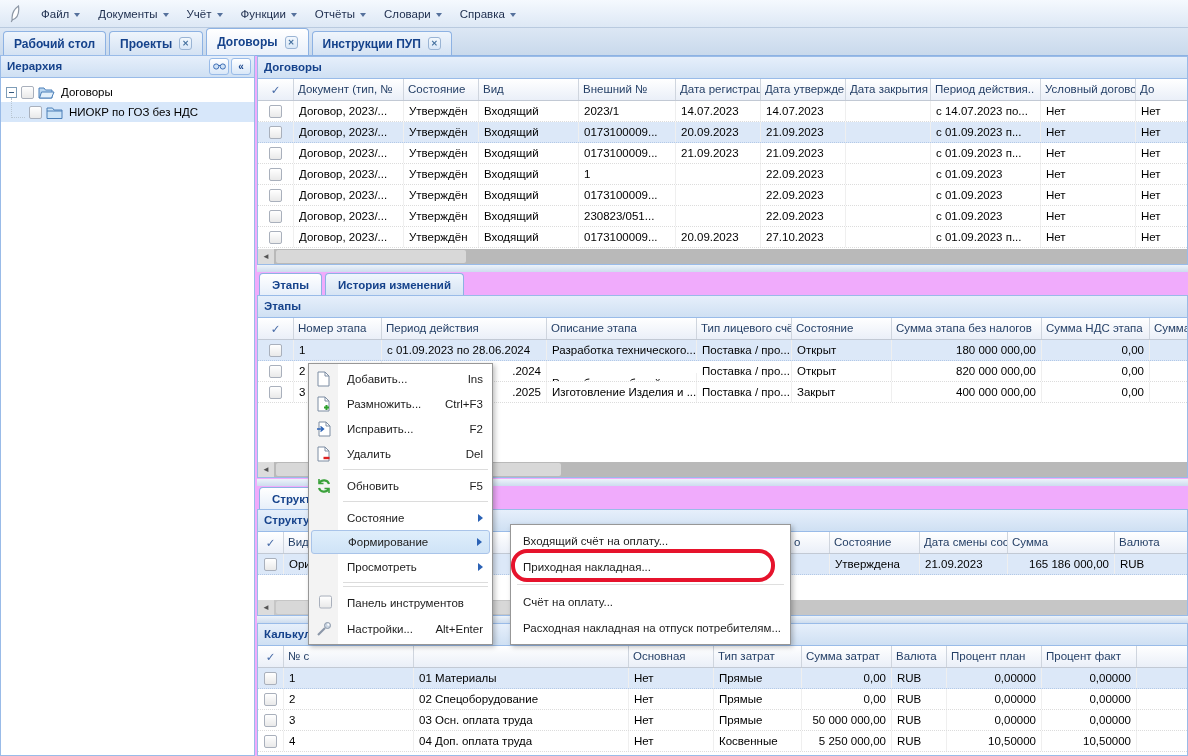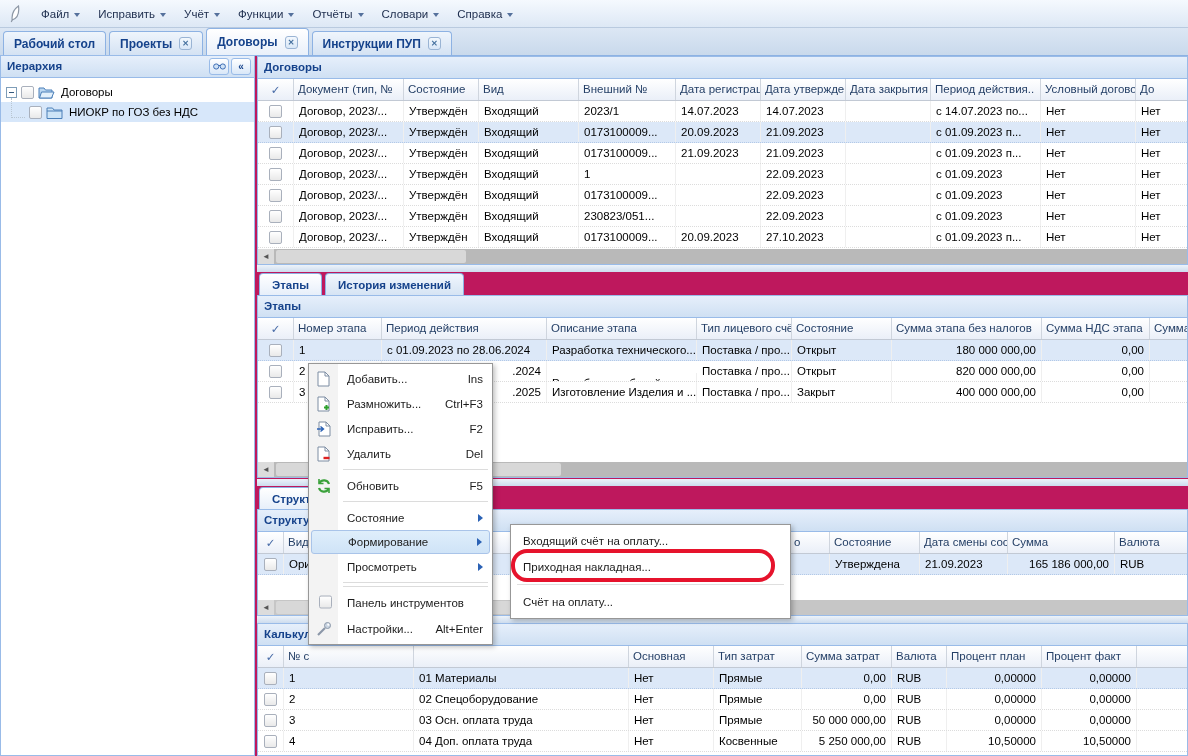--- a/index.html
+++ b/index.html
@@ -1,18 +1,18 @@
 <!DOCTYPE html>
 <html><head>
 <meta charset="utf-8">
 <style>
   * { box-sizing:border-box; margin:0; padding:0; }
   html,body { width:1188px; }
   body { font-family:"Liberation Sans",sans-serif; font-size:11.5px; background:#fff; }
-  #app { position:relative; width:1188px; height:756px; background:#be185d; overflow:hidden; }
+  #app { position:relative; width:1188px; height:756px; background:#f0abfc; overflow:hidden; }
 
   
   .menubar { position:absolute; left:0; top:0; width:100%; height:28px;
     background:linear-gradient(#f5f9fe,#dde8f5); border-bottom:1px solid #b9cadf;
     display:flex; align-items:center; padding-left:4px; }
   .logo { width:24px; height:22px; display:flex; align-items:center; justify-content:center; margin-right:4px; }
   .mitem { padding:5px 9px; color:#1c2c4c; display:flex; align-items:center; gap:5px; cursor:default; }
   .caret { width:0; height:0; border-left:3.5px solid transparent; border-right:3.5px solid transparent; border-top:4px solid #55719c; margin-top:2px; }
 
   
@@ -107,21 +107,21 @@
           <path d="M10.5 1 C5.5 4.5 3.5 9.5 4.2 15 C9 13.5 11.5 8.5 10.5 1 Z" fill="#ffffff" stroke="#8d98a6" stroke-width="1.2"></path>
           <path d="M4.2 15 L3.2 17" stroke="#8d98a6" stroke-width="1.2"></path>
         </svg>
     </span>
     <div id="menubar-items" style="display: flex;">
         <div class="mitem">
           <span>Файл</span>
           <span class="caret"></span>
         </div>
         <div class="mitem">
-          <span>Исправить</span>
+          <span>Документы</span>
           <span class="caret"></span>
         </div>
         <div class="mitem">
           <span>Учёт</span>
           <span class="caret"></span>
         </div>
         <div class="mitem">
           <span>Функции</span>
           <span class="caret"></span>
         </div>
@@ -604,17 +604,18 @@
         <span class="lbl">Настройки...</span>
         <span class="sc">Alt+Enter</span>
       </div>
     </div>
 
   <div class="submenu" id="sub-menu">
       <div class="smi">Входящий счёт на оплату...</div>
       <div class="smi">Приходная накладная...</div>
       <div class="ssep"></div>
       <div class="smi">Счёт на оплату...</div>
+      <div class="smi">Расходная накладная на отпуск потребителям...</div>
     </div>
 
   <div class="oval"></div>
 
 </div>
 
 </body></html>

